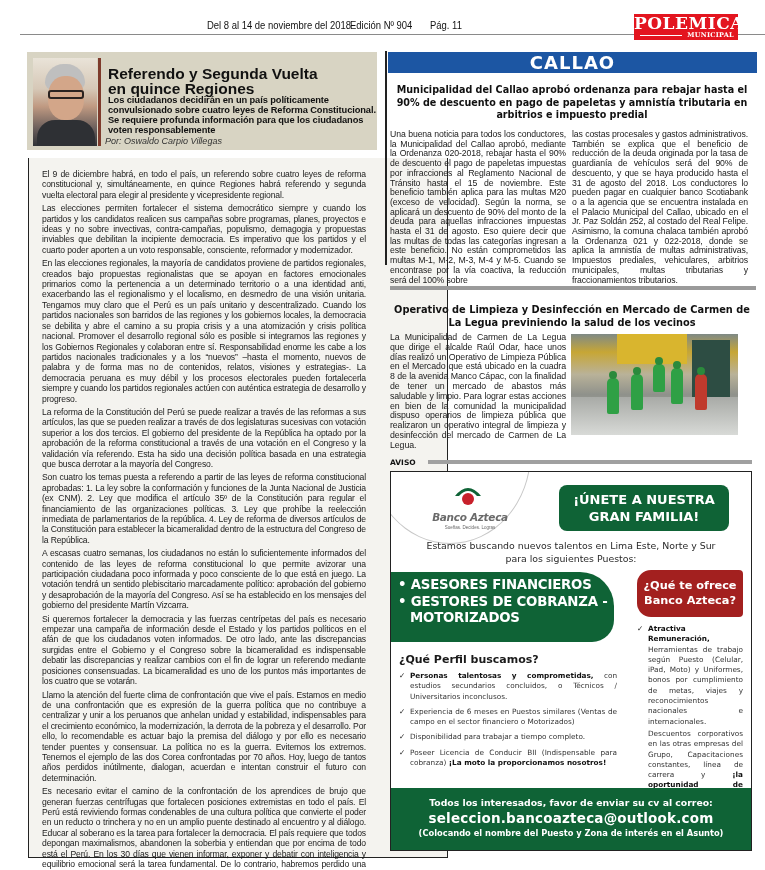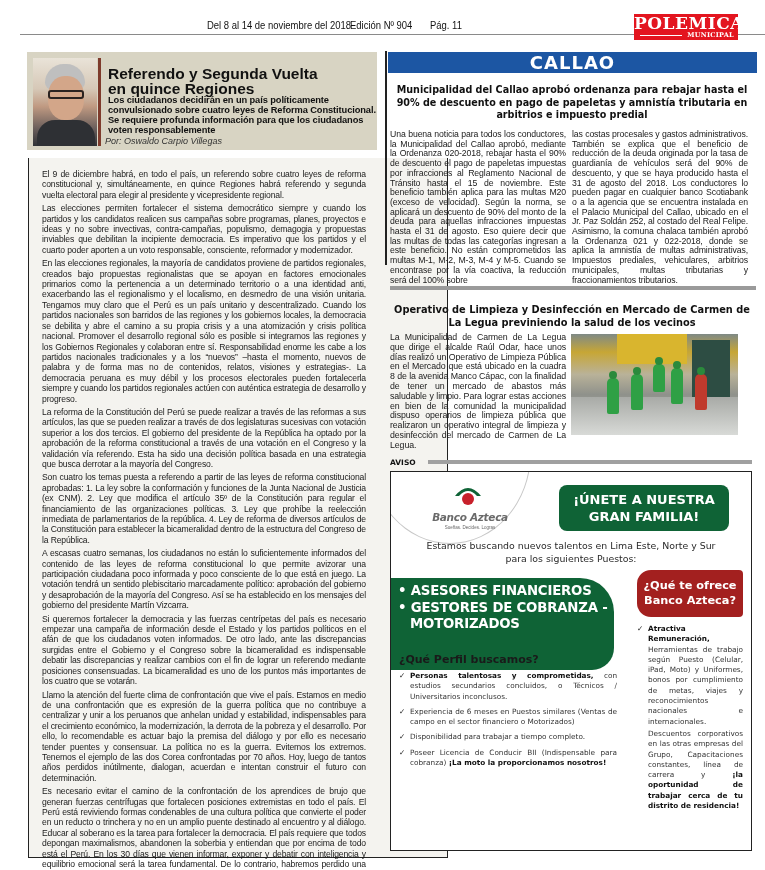--- a/index.html
+++ b/index.html
@@ -53,21 +53,21 @@
   .aviso-label { position: absolute; left: 390px; top: 458px; font-family: "DejaVu Sans", sans-serif; font-weight: bold; font-size: 7.5px; color: #111; }
   .aviso-rule { position: absolute; left: 428px; top: 460px; width: 324px; height: 4px; background: #a0a0a0; }
 
   .ad { position: absolute; left: 390px; top: 471px; width: 362px; height: 380px; border: 1.5px solid #222; background: #fff; box-sizing: border-box; overflow: hidden; }
   .ad .arc { position: absolute; left: -22px; top: -110px; width: 160px; height: 180px; border-radius: 50%; border: 1px solid #c8c8c8; }
   .ad .logo-mark { position: absolute; left: 62px; top: 10px; width: 30px; height: 26px; }
   .ad .brand { position: absolute; left: 40px; top: 39px; width: 78px; text-align: center; font-family: "DejaVu Sans", sans-serif; font-weight: bold; font-style: italic; font-size: 10.5px; color: #6a6a6a; letter-spacing: -0.3px; }
   .ad .tagline { position: absolute; left: 40px; top: 53px; width: 78px; text-align: center; font-size: 4.5px; color: #666; }
   .ad .join { position: absolute; left: 168px; top: 13px; width: 170px; height: 46px; background: #0f6336; border-radius: 8px; color: #fff; text-align: center; font-family: "DejaVu Sans", sans-serif; font-weight: bold; font-size: 13px; line-height: 17px; padding-top: 6px; box-sizing: border-box; }
   .ad .intro { position: absolute; left: 0; right: 0; top: 67px; text-align: center; font-family: "DejaVu Sans", sans-serif; font-size: 9.4px; line-height: 13px; color: #2a2a2a; }
-  .ad .positions { position: absolute; left: -2px; top: 106px; width: 225px; height: 92px; background: #0f6336; border-radius: 0 34px 22px 0; color: #fff; font-family: "DejaVu Sans", sans-serif; font-weight: bold; font-size: 13.3px; line-height: 16.5px; padding: 5px 0 6px 9px; box-sizing: border-box; letter-spacing: -0.2px; }
+  .ad .positions { position: absolute; left: -2px; top: 100px; width: 225px; height: 70px; background: #0f6336; border-radius: 0 34px 22px 0; color: #fff; font-family: "DejaVu Sans", sans-serif; font-weight: bold; font-size: 13.3px; line-height: 16.5px; padding: 5px 0 6px 9px; box-sizing: border-box; letter-spacing: -0.2px; }
   .ad .positions .item { display: block; }
   .ad .positions .indent { display: block; padding-left: 12px; }
   .ad .offer-head { position: absolute; left: 246px; top: 98px; width: 106px; height: 47px; background: #a3201f; border-radius: 14px 4px 4px 14px; color: #fff; text-align: center; font-family: "DejaVu Sans", sans-serif; font-weight: bold; font-size: 11.3px; line-height: 15px; padding-top: 8px; box-sizing: border-box; }
   .ad .perfil { position: absolute; left: 8px; top: 181px; font-family: "DejaVu Sans", sans-serif; font-weight: bold; font-size: 11px; color: #1a1a1a; text-align: right; }
   .ad .req-list { position: absolute; left: 8px; top: 199px; width: 218px; font-family: "DejaVu Sans", sans-serif; font-size: 7.3px; line-height: 10.3px; color: #333; text-align: justify; }
   .ad .req-list .req { position: relative; padding-left: 11px; margin-bottom: 5px; }
   .ad .check { position: absolute; left: 0; top: 0; font-size: 7.5px; color: #222; }
   .ad .offer-list { position: absolute; left: 246px; top: 152px; width: 106px; font-family: "DejaVu Sans", sans-serif; font-size: 7.3px; line-height: 10.3px; color: #333; text-align: justify; }
   .ad .offer-list .req { position: relative; padding-left: 11px; margin-bottom: 2px; }
   .ad b { color: #111; }
@@ -175,13 +175,18 @@
   <div class="req-list">
     <div class="req"><span class="check">✓</span><b>Personas talentosas y comprometidas,</b><span> con estudios secundarios concluidos, o Técnicos / Universitarios inconclusos.</span></div>
     <div class="req"><span class="check">✓</span><span>Experiencia de 6 meses en Puestos similares (Ventas de campo en el sector financiero o Motorizados)</span></div>
     <div class="req"><span class="check">✓</span><span>Disponibilidad para trabajar a tiempo completo.</span></div>
     <div class="req"><span class="check">✓</span><span>Poseer Licencia de Conducir BII (Indispensable para cobranza) </span><b>¡La moto la proporcionamos nosotros!</b></div>
   </div>
   <div class="offer-list">
     <div class="req"><span class="check">✓</span><b>Atractiva Remuneración,</b><span> Herramientas de trabajo según Puesto (Celular, iPad, Moto) y Uniformes, bonos por cumplimiento de metas, viajes y reconocimientos nacionales e internacionales.</span></div>
     <div class="req"><span>Descuentos corporativos en las otras empresas del Grupo, Capacitaciones constantes, línea de carrera y </span><b>¡la oportunidad de trabajar cerca de tu distrito de residencia!</b></div>
   </div>
+  <div class="contact">
+    <div class="c1">Todos los interesados, favor de enviar su cv al correo:</div>
+    <div class="c2">seleccion.bancoazteca@outlook.com</div>
+    <div class="c3">(Colocando el nombre del Puesto y Zona de interés en el Asunto)</div>
+  </div>
 </div>
 
 </body></html>

